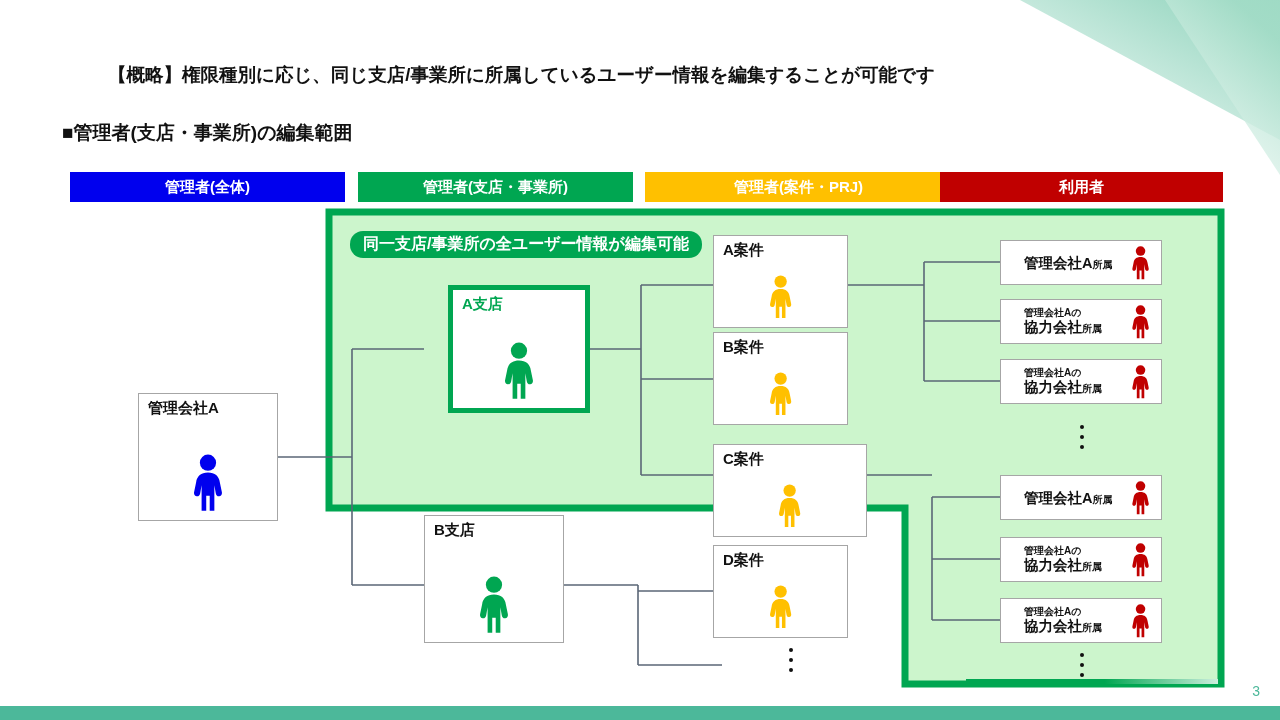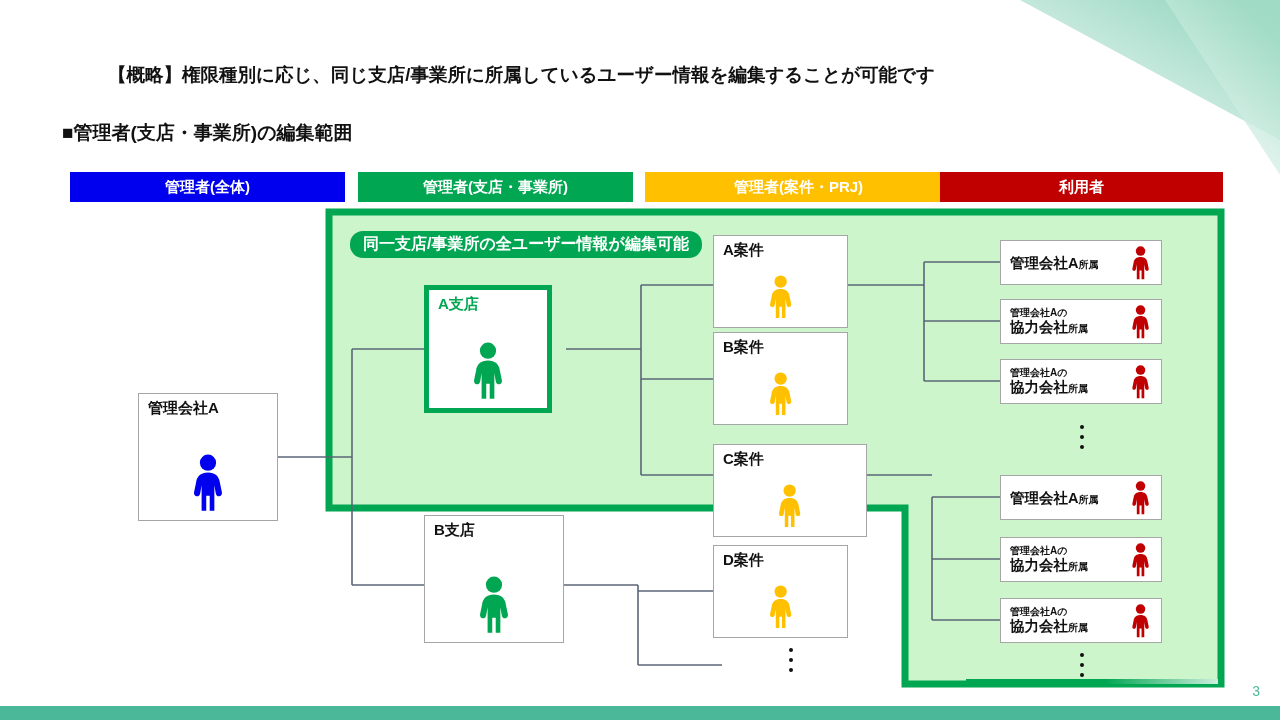--- a/index.html
+++ b/index.html
@@ -49,21 +49,21 @@
   .node.hl { border: 5px solid #00a651; }
   .node .lbl { position: absolute; left: 9px; top: 5px; font-size: 15px;
                font-weight: bold; color: #111; white-space: nowrap; }
   .node.hl .lbl { color: #00a651; }
   .node .fig { position: absolute; left: 0; right: 0; bottom: 8px;
                display: flex; justify-content: center; }
 
   
   .ubox { position: absolute; background: #fff; border: 1px solid #a6a6a6; z-index: 4;
           display: flex; align-items: center; }
-  .ubox .utxt { flex: 1; padding-left: 9px; color: #111; line-height: 1.12; }
+  .ubox .utxt { flex: 1; padding-left: 9px; color: #111; line-height: 1.12; margin-left: 14px; }
   .ubox .big { font-size: 14.5px; font-weight: bold; }
   .ubox .sm  { font-size: 10px; font-weight: bold; }
   .ubox .tiny{ font-size: 10px; font-weight: bold; }
   .ubox .ufig { width: 40px; display: flex; justify-content: center; align-items: center; }
 
   .vdots { position: absolute; z-index: 5; display: flex; flex-direction: column;
            align-items: center; gap: 6px; }
   .vdots i { width: 4px; height: 4px; border-radius: 50%; background: #111; display: block; }
 
   .pagenum { position: absolute; right: 20px; top: 683px; font-size: 14px; color: #4cb89a; }
@@ -150,21 +150,21 @@
   <div id="nodes">
       <div class="node" style="left:138px;top:393px;width:140px;height:128px">
         <div class="lbl">管理会社A</div>
         <div class="fig">
           <svg width="35.96" height="58" viewBox="0 0 62 100">
             <circle cx="31" cy="15" r="14" fill="#0000ee"></circle>
             <path d="M31 32c-12 0-19 6-20.5 17L7 66c-0.6 4 1.4 6.6 4.6 6.9 3.2 0.3 5.4-1.7 6-5.3L20 54v44h8V72h6v26h8V54l2.4 13.6c0.6 3.6 2.8 5.6 6 5.3 3.2-0.3 5.2-2.9 4.6-6.9L51.5 49C50 38 43 32 31 32z" fill="#0000ee"></path>
           </svg>
         </div>
       </div>
-      <div class="node hl" style="left:424px;top:285px;width:128px;height:128px">
+      <div class="node hl" style="left:448px;top:285px;width:142px;height:128px">
         <div class="lbl">A支店</div>
         <div class="fig">
           <svg width="35.96" height="58" viewBox="0 0 62 100">
             <circle cx="31" cy="15" r="14" fill="#00a651"></circle>
             <path d="M31 32c-12 0-19 6-20.5 17L7 66c-0.6 4 1.4 6.6 4.6 6.9 3.2 0.3 5.4-1.7 6-5.3L20 54v44h8V72h6v26h8V54l2.4 13.6c0.6 3.6 2.8 5.6 6 5.3 3.2-0.3 5.2-2.9 4.6-6.9L51.5 49C50 38 43 32 31 32z" fill="#00a651"></path>
           </svg>
         </div>
       </div>
       <div class="node" style="left:424px;top:515px;width:140px;height:128px">
         <div class="lbl">B支店</div>

